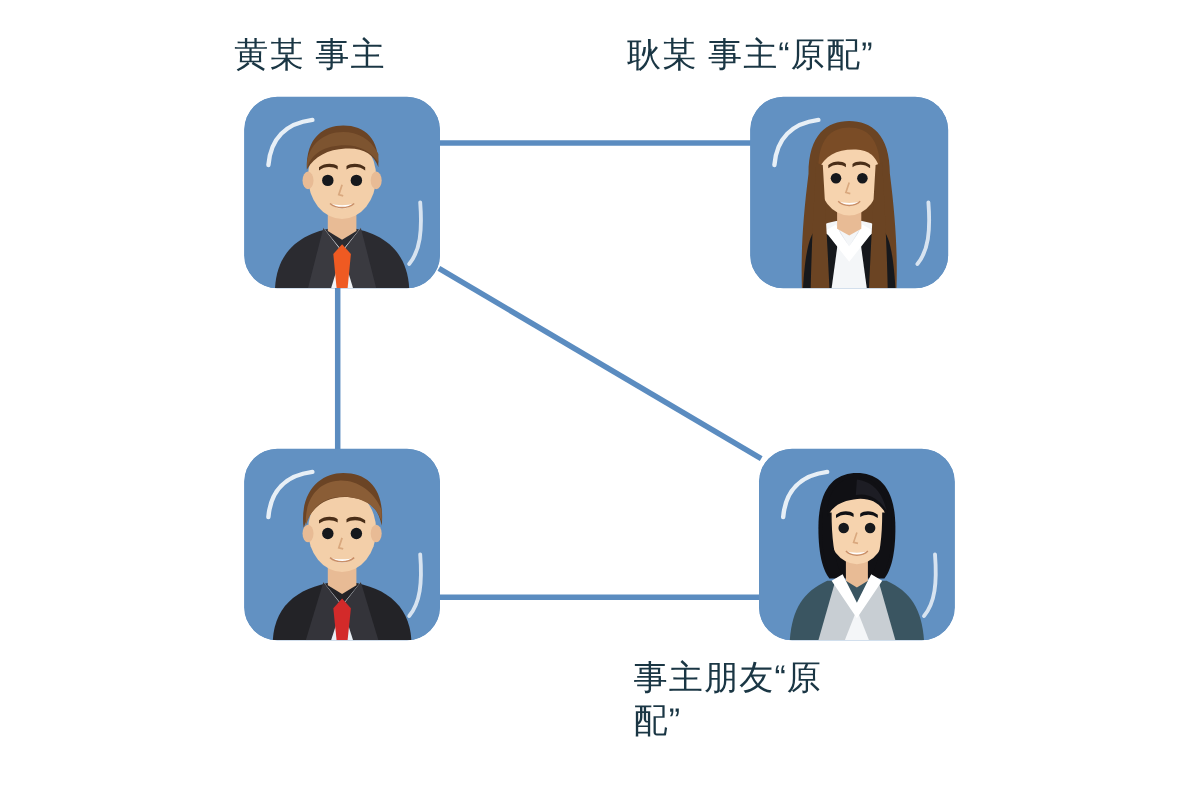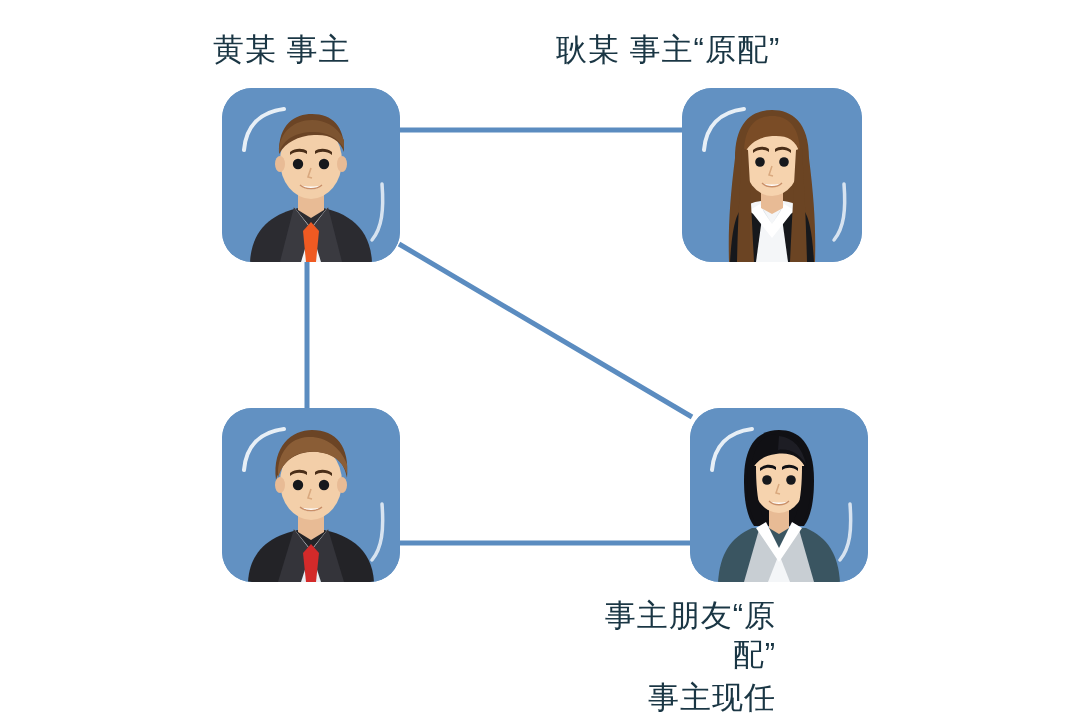--- a/index.html
+++ b/index.html
@@ -45,27 +45,27 @@
   
   .label {
     position: absolute;
     color: #1a3644;
     font-size: 31px;
     line-height: 1.25;
     letter-spacing: 1px;
     white-space: nowrap;
   }
   .label.l1 { left: 213px; top: 31px; }
-  .label.l2 { left: 556px; top: 31px; }
+  .label.l2 { left: 570px; top: 31px; }
   .label.l3 { left: 181px; top: 600px; }
   .label.l4 {
     left: 676px;
     top: 597px;
     transform: translateX(-50%);
-    text-align: right;
+    text-align: left;
     white-space: normal;
   }
   .label .ln { display: block; }
   .label.l4 .ln2 { margin-top: 4px; }
 </style>
 </head>
 <body>
 
 <div id="stage">
 
@@ -254,16 +254,15 @@
     <span class="ln ln1">黄某 事主</span>
   </div>
 
   <div class="label l2">
     <span class="ln ln1">耿某 事主“原配”</span>
   </div>
 
 
   <div class="label l4">
     <span class="ln ln1">事主朋友“原配”</span>
-    <span class="ln ln2">事主现任</span>
   </div>
 
 </div>
 
 </body></html>

